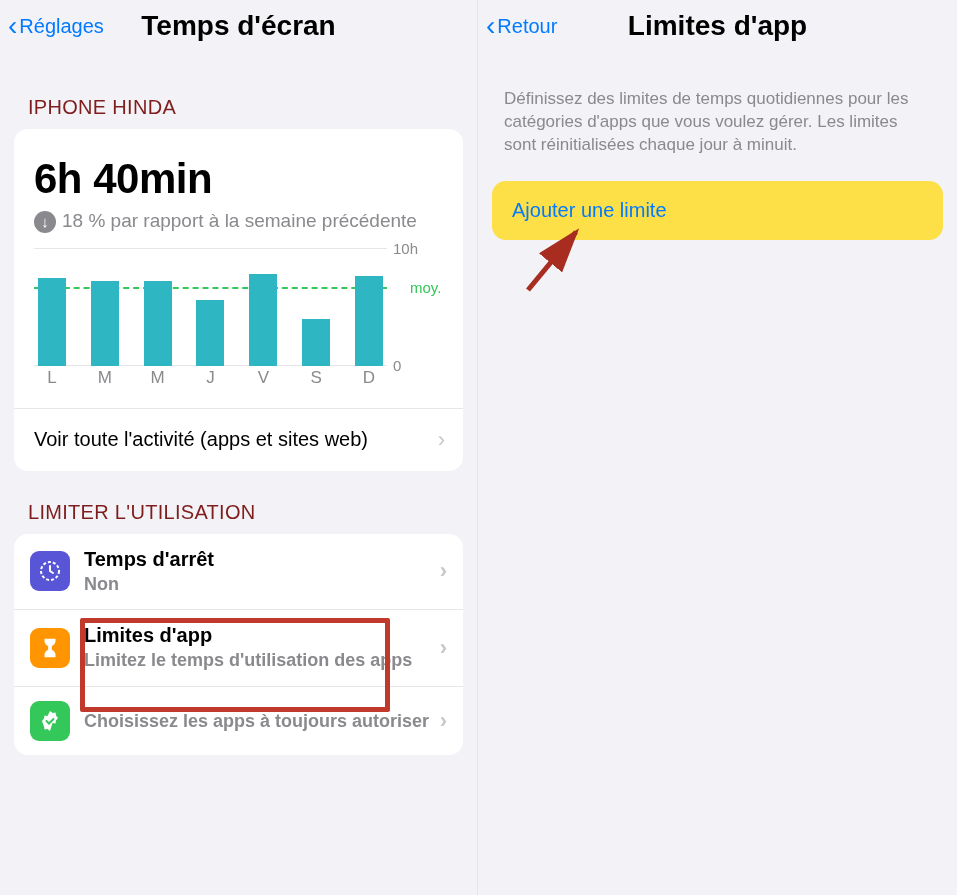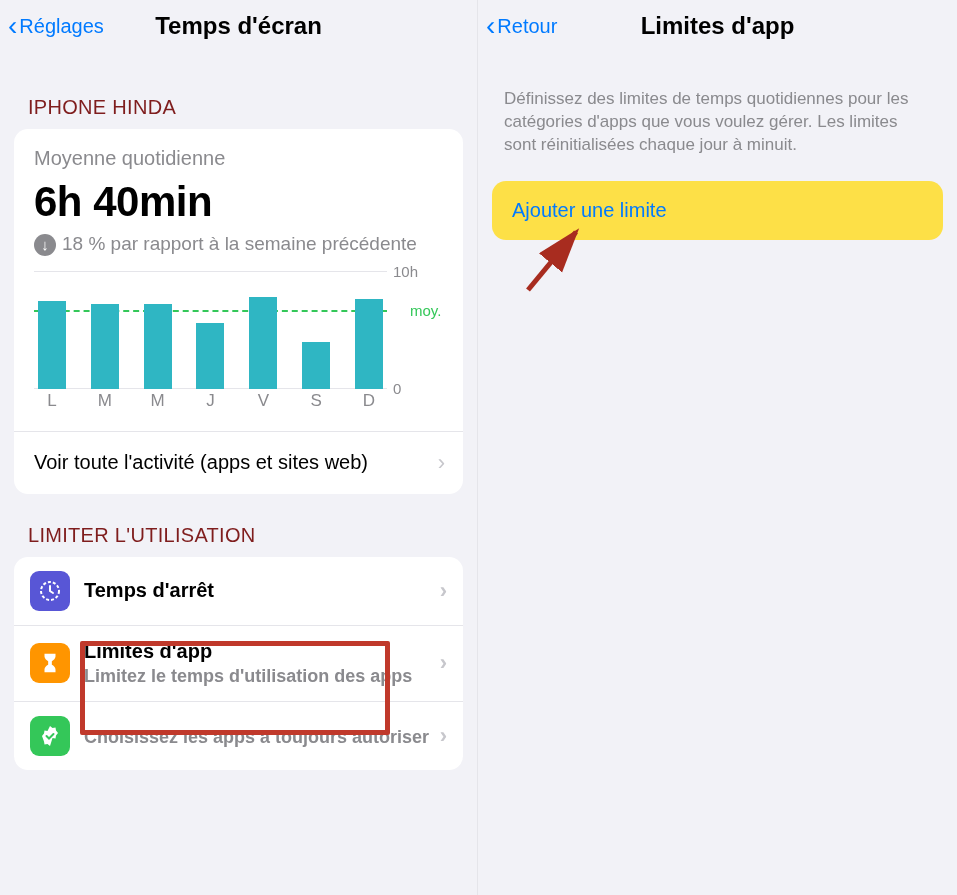--- a/index.html
+++ b/index.html
@@ -29,21 +29,21 @@
     color: #007aff;
     font-size: 20px;
     padding-left: 8px;
     cursor: pointer;
   }
   .back-btn .chevron { font-size: 28px; font-weight: 400; margin-right: 2px; line-height: 1; }
   .header-title {
     position: absolute;
     left: 50%;
     transform: translateX(-50%);
-    font-size: 24px;
+    font-size: 28px;
     font-weight: 600;
     color: #000;
   }
 
   
   .section-label {
     color: #7f1d1d;
     font-size: 20px;
     text-transform: uppercase;
     padding: 44px 28px 10px 28px;
@@ -155,21 +155,20 @@
       <span class="chevron">‹</span>
       <span>Réglages</span>
     </div>
     <div class="header-title">Temps d'écran</div>
   </div>
 
   <div class="section-label">IPHONE HINDA</div>
 
   <div class="card">
     <div class="card-inner">
-      <div class="avg-label">Moyenne quotidienne</div>
       <div class="avg-value">6h 40min</div>
       <div class="delta-row">
         <span class="delta-icon">↓</span>
         <span>18 % par rapport à la semaine précédente</span>
       </div>
 
       <div class="chart-wrap">
         <div class="chart-area" id="chart-area">
           <div class="grid-top"></div>
           <div class="grid-bot"></div>
@@ -213,20 +212,21 @@
   <div class="list-card" style="position:relative;">
     <div class="list-row">
       <div class="icon-box ic-purple">
         <svg width="24" height="24" viewBox="0 0 24 24" fill="none">
             <circle cx="12" cy="12" r="9" stroke="#fff" stroke-width="2" stroke-dasharray="3 2"></circle>
             <path d="M12 7v5l3 2" stroke="#fff" stroke-width="2" stroke-linecap="round"></path>
           </svg>
       </div>
       <div class="list-text">
         <div class="list-title">Temps d'arrêt</div>
+        <div class="list-sub">Non</div>
       </div>
       <span class="chev">›</span>
     </div>
 
     <div class="list-row">
       <div class="icon-box ic-orange">
         <svg width="22" height="22" viewBox="0 0 24 24" fill="#fff">
             <path d="M6 2h12v3c0 2-2 4-4 5v4c2 1 4 3 4 5v3H6v-3c0-2 2-4 4-5v-4c-2-1-4-3-4-5V2z"></path>
           </svg>
       </div>

